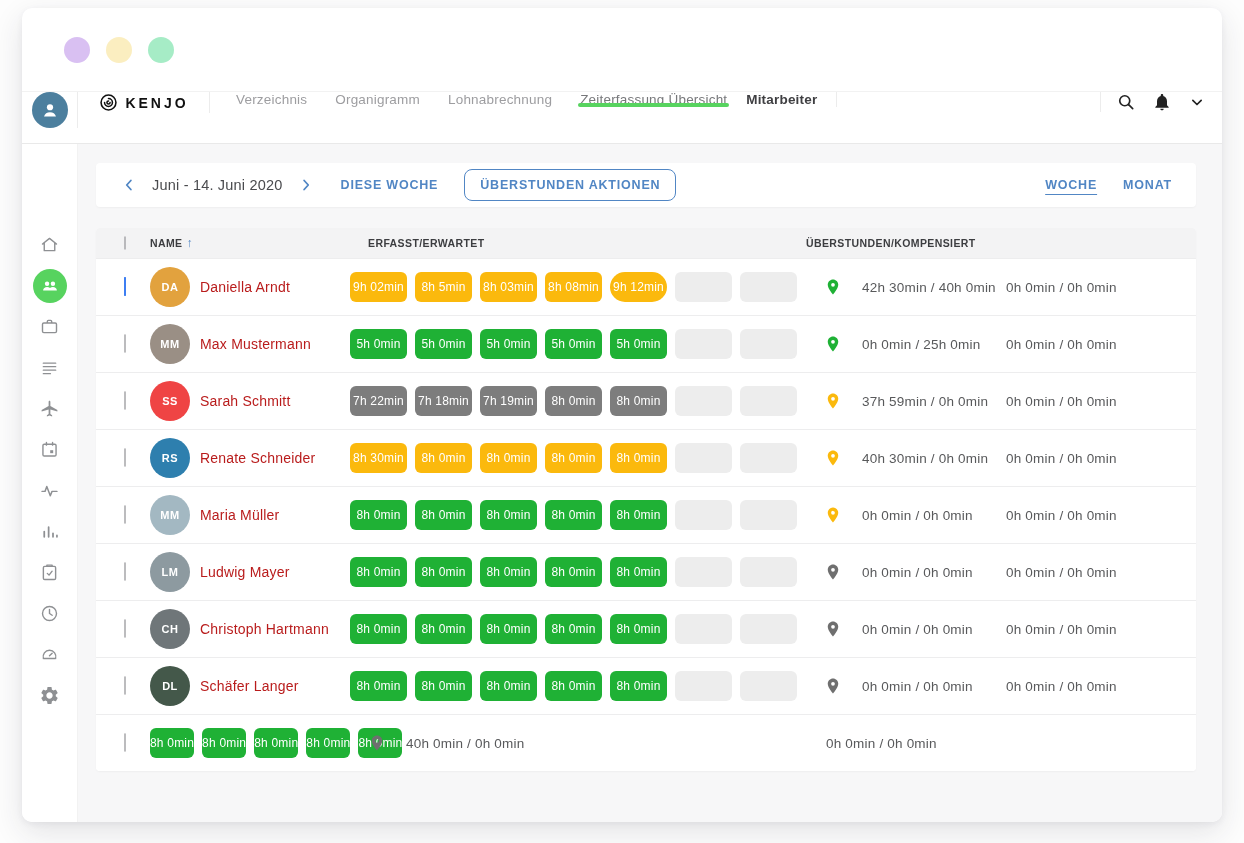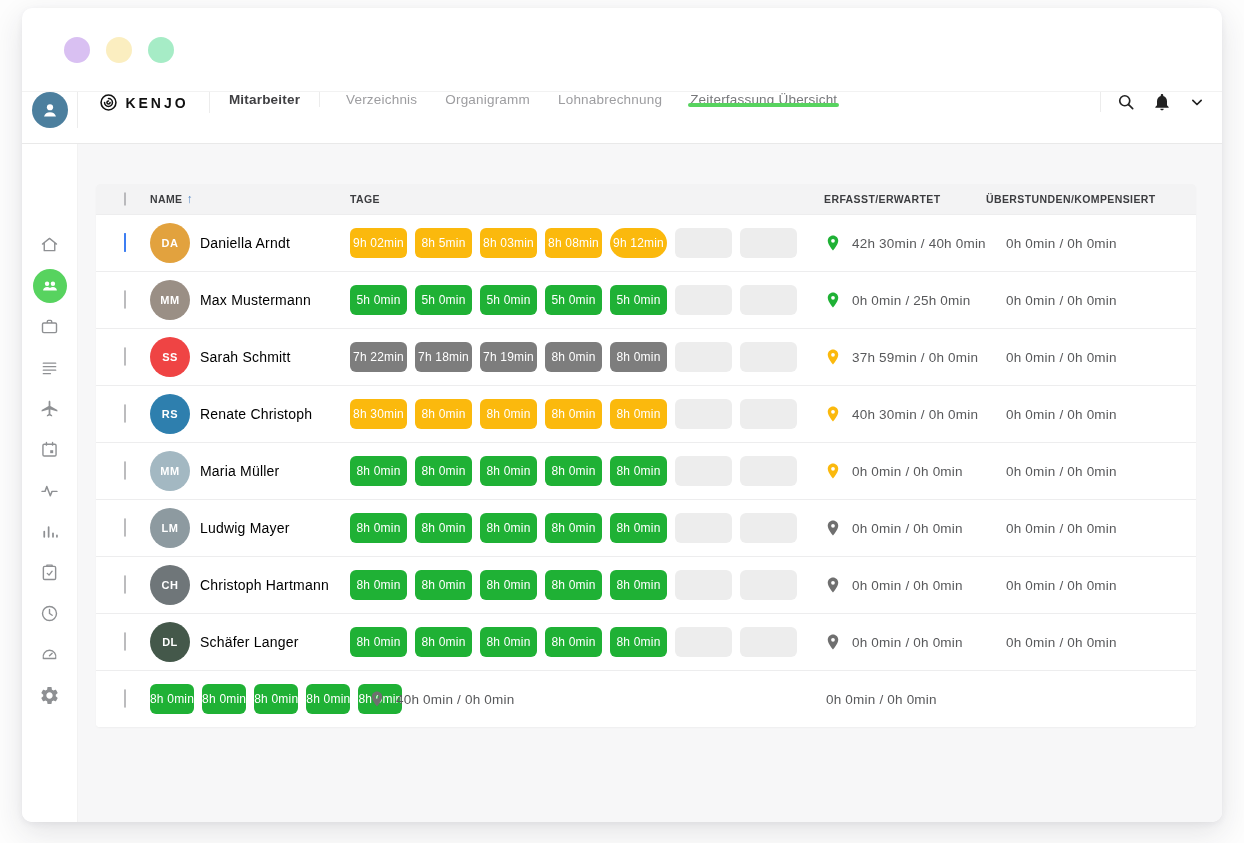--- a/index.html
+++ b/index.html
@@ -62,25 +62,25 @@
 
   .trow { height:57px; border-top:1px solid #ededee; background:#fff; }
   .csel { padding-left:28px; }
   .checkbox { width:16px; height:16px; border:1.5px solid #bcbcbe; border-radius:3px; background:#fff; cursor:pointer; position:relative; }
   .checkbox.checked { background:var(--cb-blue,#3d7ef2); border-color:var(--cb-blue,#3d7ef2); }
   .checkbox.checked::after { content:""; position:absolute; left:3px; top:3.5px; width:8px; height:4px;
     border-left:2px solid #fff; border-bottom:2px solid #fff; transform:rotate(-45deg); }
   .cname { display:flex; align-items:center; gap:10px; }
   .avatar { width:40px; height:40px; border-radius:50%; color:#fff; font-size:11px; font-weight:700;
     display:flex; align-items:center; justify-content:center; flex:none; letter-spacing:.5px; }
-  .pname { font-size:14px; color:#000000; letter-spacing:.2px; }
+  .pname { font-size:14px; color:#b91c1c; letter-spacing:.2px; }
   .cchips { display:flex; gap:8px; }
   .chip { width:57px; height:30px; border-radius:6px; display:flex; align-items:center; justify-content:center;
     color:#fff; font-size:12px; letter-spacing:.2px; white-space:nowrap; }
-  .ctracked { display:flex; align-items:center; gap:10px; padding-left:18px; }
+  .ctracked { display:flex; align-items:center; gap:20px; padding-left:18px; }
   .pin { width:18px; height:18px; flex:none; }
   .valtext { font-size:13.5px; color:#58595b; letter-spacing:.2px; white-space:nowrap; }
   .covertime { padding-left:20px; }
 </style>
 </head>
 <body>
 
 <div class="app-window">
 
   <div class="titlebar">
@@ -99,27 +99,27 @@
       </span>
     </div>
     <div class="cell logo-cell">
       <svg viewBox="0 0 24 24" fill="none" stroke="currentColor" stroke-width="1.8" stroke-linecap="round">
         <circle cx="12" cy="12" r="8.5"></circle>
           <path d="M12 7.5a4.5 4.5 0 1 1-4.5 4.5"></path>
           <path d="M12 10.2a1.8 1.8 0 1 0 1.8 1.8"></path>
       </svg>
       <span class="brand-text">KENJO</span>
     </div>
-    <div class="cell section-cell">Mitarbeiter</div>
     <div class="cell tabs-cell" id="nav-tabs">
         <div class="nav-tab">Verzeichnis</div>
         <div class="nav-tab">Organigramm</div>
         <div class="nav-tab">Lohnabrechnung</div>
         <div class="nav-tab active">Zeiterfassung Übersicht</div>
       </div>
+    <div class="cell section-cell">Mitarbeiter</div>
     <div class="cell actions-cell">
       <svg class="hicon" viewBox="0 0 24 24" fill="none" stroke="currentColor" stroke-width="2" stroke-linecap="round">
           <circle cx="10.5" cy="10.5" r="6"></circle>
           <path d="M15.2 15.2 20 20"></path>
         </svg>
       <svg class="hicon" viewBox="0 0 24 24" fill="currentColor">
           <path d="M12 22c1.1 0 2-.9 2-2h-4c0 1.1.9 2 2 2zm6-6v-5c0-3.07-1.63-5.64-4.5-6.32V4c0-.83-.67-1.5-1.5-1.5s-1.5.67-1.5 1.5v.68C7.64 5.36 6 7.92 6 11v5l-2 2v1h16v-1l-2-2z"></path>
         </svg>
       <svg class="hicon" viewBox="0 0 24 24" fill="none" stroke="currentColor" stroke-width="2" stroke-linecap="round" stroke-linejoin="round">
           <path d="M7 10l5 5 5-5"></path>
@@ -219,26 +219,40 @@
           <span style="display: flex; align-items: center; justify-content: center;">
             <svg viewBox="0 0 24 24" fill="currentColor">
               <path d="M19.14 12.94c.04-.3.06-.61.06-.94 0-.32-.02-.64-.07-.94l2.03-1.58c.18-.14.23-.41.12-.61l-1.92-3.32c-.12-.22-.37-.29-.59-.22l-2.39.96c-.5-.38-1.03-.7-1.62-.94l-.36-2.54c-.04-.24-.24-.41-.48-.41h-3.84c-.24 0-.43.17-.47.41l-.36 2.54c-.59.24-1.13.57-1.62.94l-2.39-.96c-.22-.08-.47 0-.59.22L2.74 8.87c-.12.21-.08.47.12.61l2.03 1.58c-.05.3-.09.63-.09.94s.02.64.07.94l-2.03 1.58c-.18.14-.23.41-.12.61l1.92 3.32c.12.22.37.29.59.22l2.39-.96c.5.38 1.03.7 1.62.94l.36 2.54c.05.24.24.41.48.41h3.84c.24 0 .44-.17.47-.41l.36-2.54c.59-.24 1.13-.56 1.62-.94l2.39.96c.22.08.47 0 .59-.22l1.92-3.32c.12-.22.07-.47-.12-.61l-2.01-1.58zM12 15.6c-1.98 0-3.6-1.62-3.6-3.6s1.62-3.6 3.6-3.6 3.6 1.62 3.6 3.6-1.62 3.6-3.6 3.6z"></path>
             </svg>
           </span>
         </div>
       </aside>
 
     <main class="content">
 
+      <div class="toolbar">
+        <svg class="nav-chev" viewBox="0 0 24 24" fill="none" stroke="currentColor" stroke-width="2.4" stroke-linecap="round" stroke-linejoin="round">
+            <path d="M14.5 6l-5.5 6 5.5 6"></path>
+          </svg>
+        <span class="date-range">Juni - 14. Juni 2020</span>
+        <svg class="nav-chev" viewBox="0 0 24 24" fill="none" stroke="currentColor" stroke-width="2.4" stroke-linecap="round" stroke-linejoin="round">
+            <path d="M9.5 6l5.5 6-5.5 6"></path>
+          </svg>
+        <span class="link-btn this-week">DIESE WOCHE</span>
+        <button class="outline-btn">ÜBERSTUNDEN AKTIONEN</button>
+        <div class="view-switch">
+          <span class="link-btn underlined">WOCHE</span>
+          <span class="link-btn">MONAT</span>
+        </div>
+      </div>
 
       <div class="table-card">
         <div class="tgrid thead">
           <div class="hsel"><span class="hcheck"></span></div>
           <div><span>NAME</span><span class="sort-arrow">↑</span></div>
-          <div>TAGE</div>
           <div class="hcol4">ERFASST/ERWARTET</div>
           <div>ÜBERSTUNDEN/KOMPENSIERT</div>
         </div>
         <div id="table-body">
             <div class="tgrid trow">
               <div class="csel"><span class="checkbox checked"></span></div>
               <div class="cname">
                 <span class="avatar" style="background: rgb(226, 162, 62);">DA</span>
                 <span class="pname">Daniella Arndt</span>
               </div>
@@ -302,21 +316,21 @@
                   <path d="M12 2C8.13 2 5 5.13 5 9c0 5.25 7 13 7 13s7-7.75 7-13c0-3.87-3.13-7-7-7zm0 9.5a2.5 2.5 0 1 1 0-5 2.5 2.5 0 0 1 0 5z"></path>
                 </svg>
                 <span class="valtext">37h 59min / 0h 0min</span>
               </div>
               <div class="covertime"><span class="valtext">0h 0min / 0h 0min</span></div>
             </div>
             <div class="tgrid trow">
               <div class="csel"><span class="checkbox"></span></div>
               <div class="cname">
                 <span class="avatar" style="background: rgb(46, 127, 174);">RS</span>
-                <span class="pname">Renate Christoph</span>
+                <span class="pname">Renate Schneider</span>
               </div>
               <div class="cchips">
                 <span class="chip" style="background: rgb(251, 185, 13);">8h 30min</span>
                 <span class="chip" style="background: rgb(251, 185, 13);">8h 0min</span>
                 <span class="chip" style="background: rgb(251, 185, 13);">8h 0min</span>
                 <span class="chip" style="background: rgb(251, 185, 13);">8h 0min</span>
                 <span class="chip" style="background: rgb(251, 185, 13);">8h 0min</span>
                 <span class="chip" style="background: rgb(237, 237, 237);"></span>
                 <span class="chip" style="background: rgb(237, 237, 237);"></span>
               </div>

